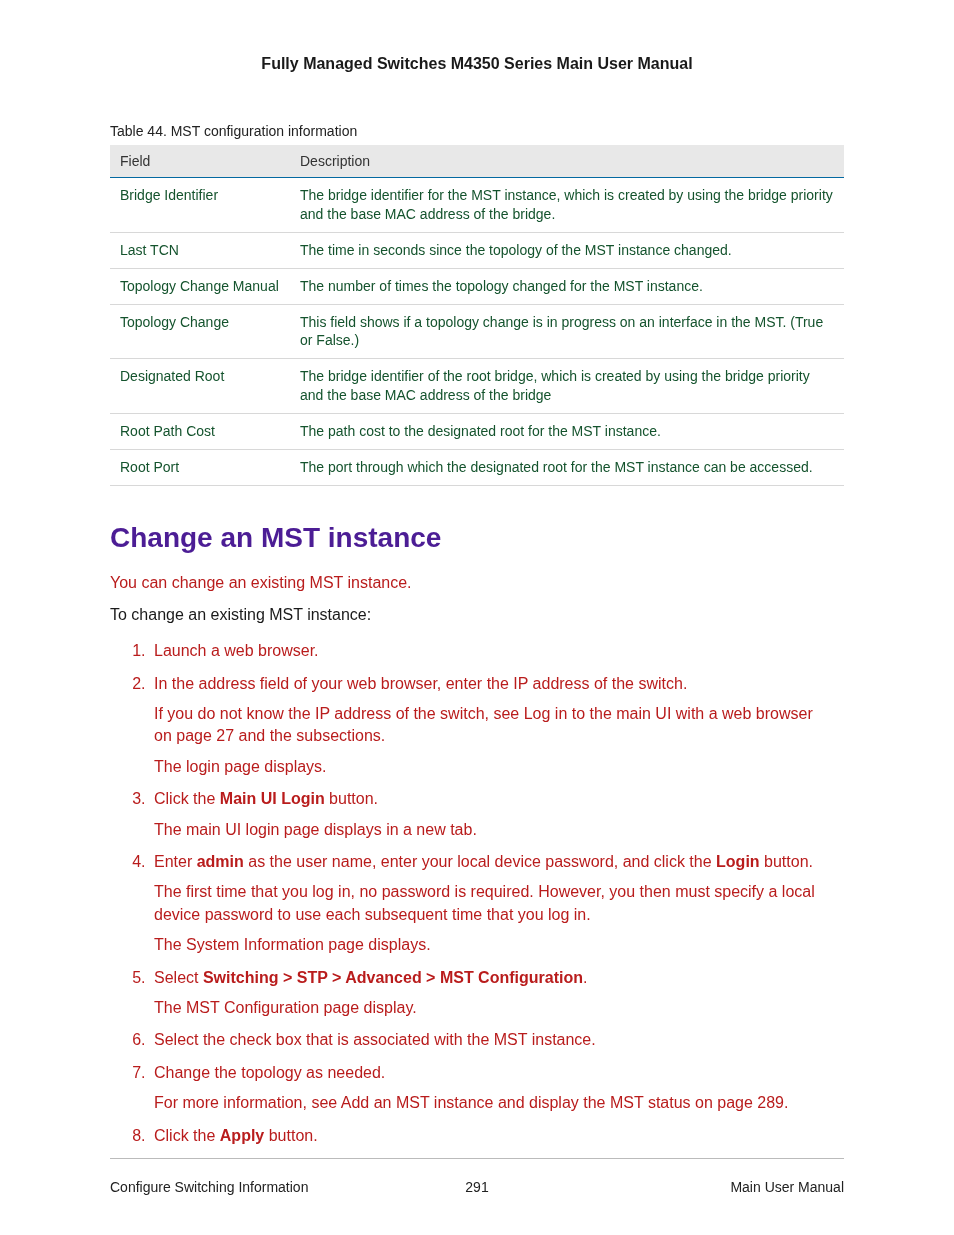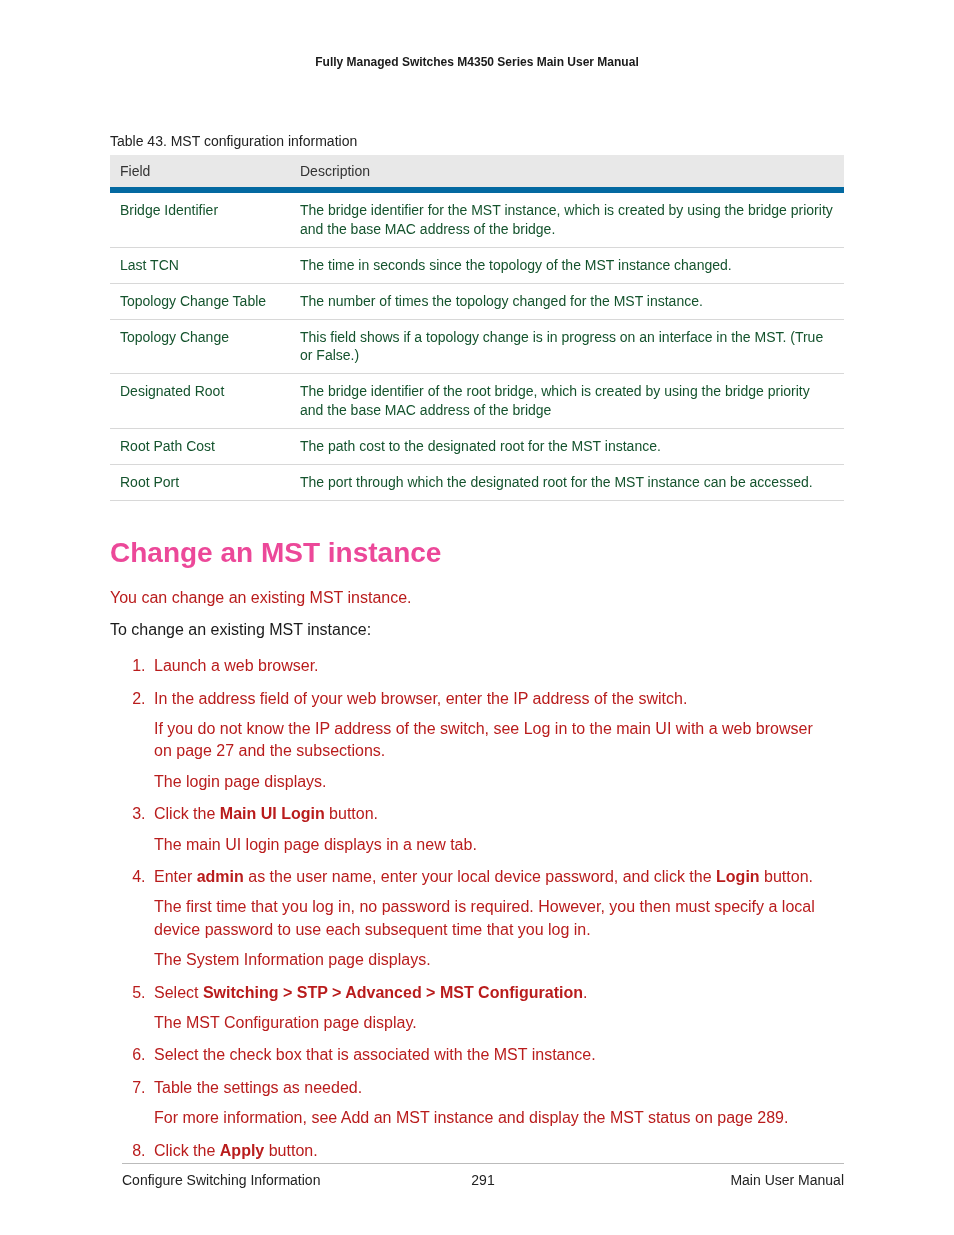--- a/index.html
+++ b/index.html
@@ -11,54 +11,54 @@
   .page {
     width: 954px;
     min-height: 1235px;
     box-sizing: border-box;
     padding: 55px 110px 40px 110px;
     position: relative;
   }
   .doc-title {
     text-align: center;
     font-weight: bold;
-    font-size: 12px;
-    margin-bottom: 64px;
+    font-size: 16px;
+    margin-bottom: 50px;
   }
   .table-caption {
     font-size: 14px;
     margin-bottom: 6px;
     color: #222;
   }
   table.info {
     width: 100%;
     border-collapse: collapse;
     font-size: 14px;
   }
   table.info th {
     background: #e8e8e8;
     text-align: left;
     font-weight: normal;
     padding: 8px 10px;
-    border-bottom: 6px solid #0369a1;
+    border-bottom: 1px solid #0369a1;
     color: #333;
   }
   table.info td {
     padding: 8px 10px;
     border-bottom: 1px solid #d8d8d8;
     vertical-align: top;
     color: #14532d;
     line-height: 1.35;
   }
   table.info col.col-field { width: 180px; }
   h2.section-heading {
     font-size: 28px;
     font-weight: bold;
     margin: 36px 0 18px 0;
-    color: #ec4899;
+    color: #4c1d95;
   }
   p.body-text, ol.steps li {
     font-size: 16px;
     color: #b91c1c;
     line-height: 1.4;
   }
   p.body-text { margin: 0 0 12px 0; }
   p.sub-heading {
     font-size: 16px;
     font-weight: normal;
@@ -74,39 +74,38 @@
   }
   ol.steps > li > p {
     margin: 8px 0 0 0;
     font-size: 16px;
     line-height: 1.4;
   }
   .link { }
   .bold { font-weight: bold; }
   .footer {
     position: absolute;
-    left: 110px; right: 110px; bottom: 47px;
+    left: 110px; right: 110px; bottom: 40px;
     border-top: 1px solid #bbb;
-    padding-top: 8px;
+    padding-top: 20px;
     display: flex;
     justify-content: space-between;
     font-size: 14px;
     color: #222;
-    margin-left: 12px;
   }
   .footer .center { position:absolute; left:0; right:0; text-align:center; }
 </style>
 </head>
 <body>
 
 <div class="page">
 
   <div class="doc-title">Fully Managed Switches M4350 Series Main User Manual</div>
 
-  <div class="table-caption">Table 43. MST configuration information</div>
+  <div class="table-caption">Table 44. MST configuration information</div>
 
   <table class="info">
     <colgroup>
         <col class="col-field">
         <col>
       </colgroup>
     <thead>
       <tr>
         <th>Field</th>
         <th>Description</th>
@@ -115,21 +114,21 @@
     <tbody>
       <tr>
           <td>Bridge Identifier</td>
           <td>The bridge identifier for the MST instance, which is created by using the bridge priority and the base MAC address of the bridge.</td>
         </tr>
       <tr>
           <td>Last TCN</td>
           <td>The time in seconds since the topology of the MST instance changed.</td>
         </tr>
       <tr>
-          <td>Topology Change Table</td>
+          <td>Topology Change Manual</td>
           <td>The number of times the topology changed for the MST instance.</td>
         </tr>
       <tr>
           <td>Topology Change</td>
           <td>This field shows if a topology change is in progress on an interface in the MST. (True or False.)</td>
         </tr>
       <tr>
           <td>Designated Root</td>
           <td>The bridge identifier of the root bridge, which is created by using the bridge priority and the base MAC address of the bridge</td>
         </tr>
@@ -173,21 +172,21 @@
     </li>
 
     <li>
       <span>Select </span><span class="bold">Switching &gt; STP &gt; Advanced &gt; MST Configuration</span><span>.</span>
       <p>The MST Configuration page display.</p>
     </li>
 
     <li><span>Select the check box that is associated with the MST instance.</span></li>
 
     <li>
-      <span>Table the settings as needed.</span>
+      <span>Change the topology as needed.</span>
       <p>
         <span>For more information, see </span><span class="link">Add an MST instance and display the MST status</span><span> on page 289.</span>
       </p>
     </li>
 
     <li>
       <span>Click the </span><span class="bold">Apply</span><span> button.</span>
     </li>
   </ol>
 

